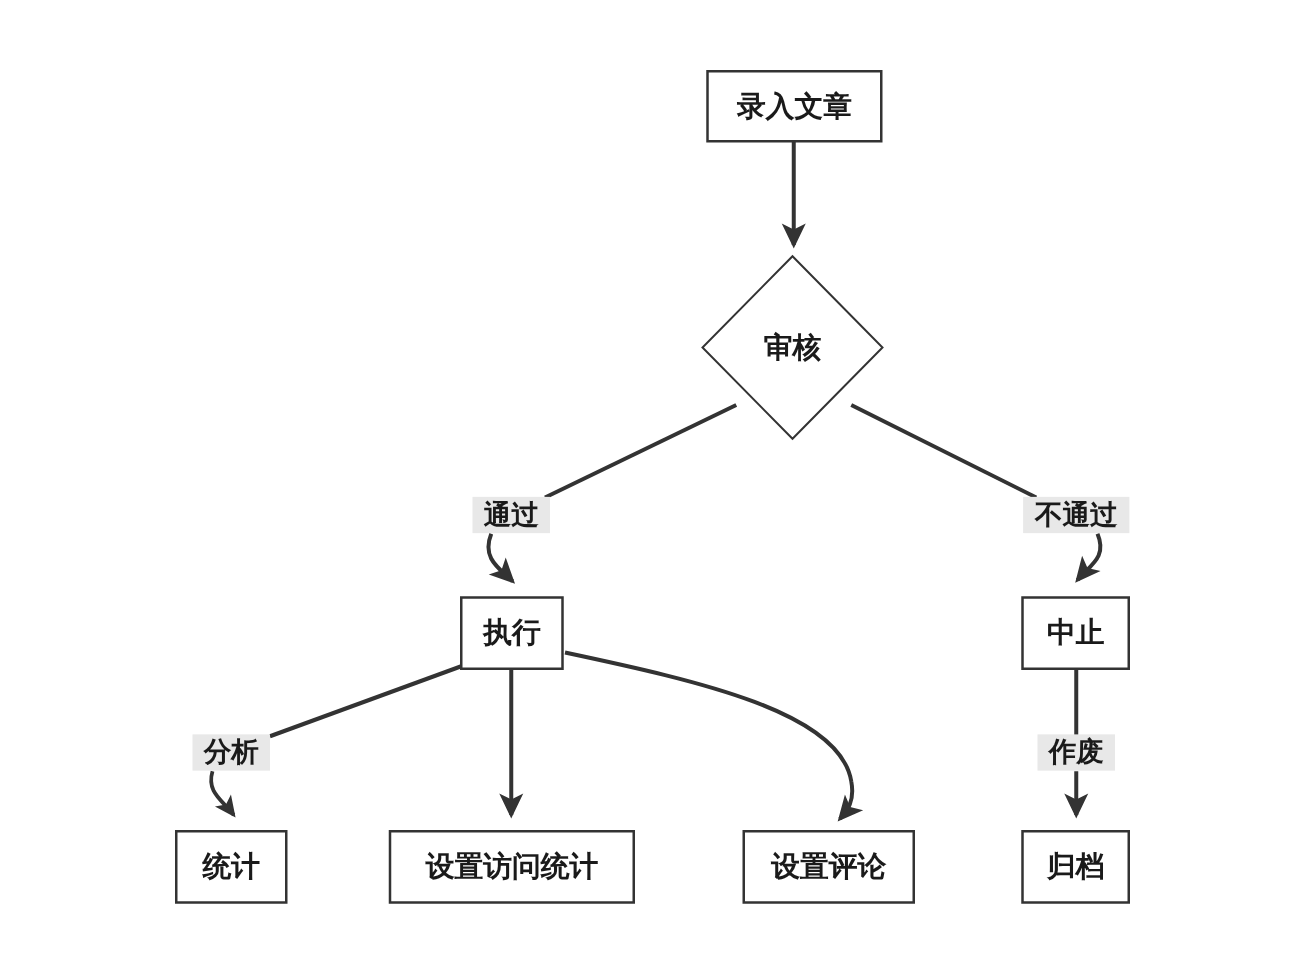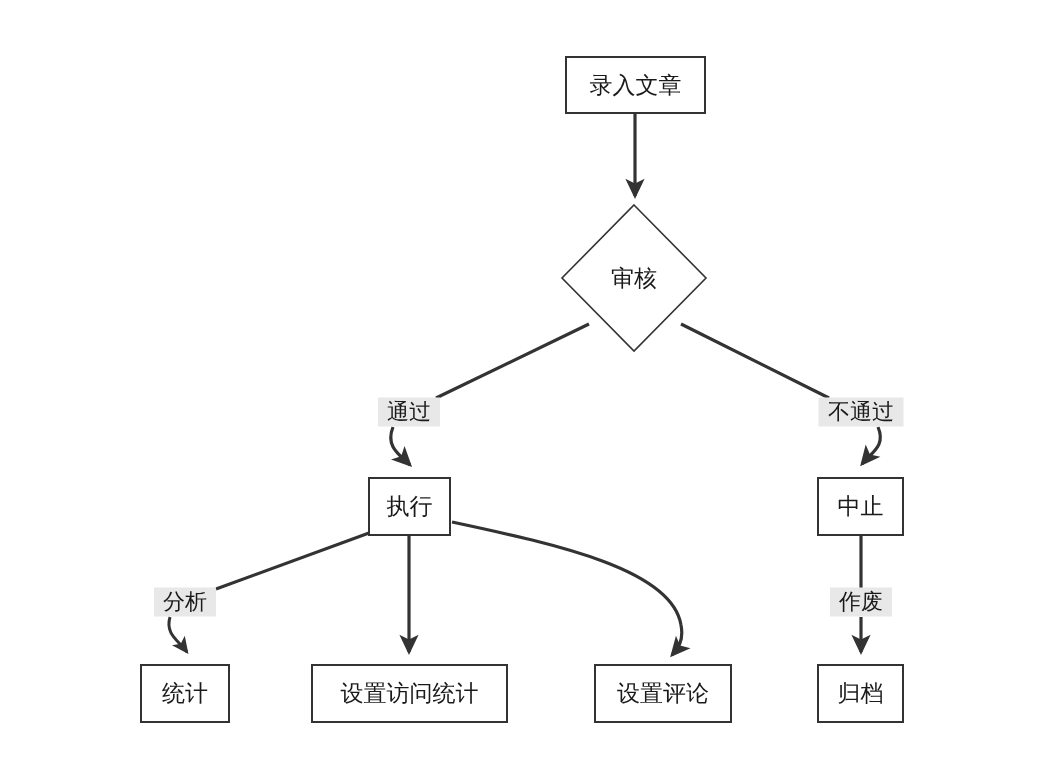--- a/index.html
+++ b/index.html
@@ -10,20 +10,21 @@
   }
   body {
     font-family: "DejaVu Sans", "Liberation Sans", sans-serif;
   }
   #canvas-wrap {
     position: relative;
     width: 1046px;
     height: 781px;
     background: #ffffff;
     overflow: hidden;
+    font-weight: bold;
   }
   svg#flow {
     position: absolute;
     left: 0;
     top: 0;
     width: 1046px;
     height: 781px;
     display: block;
   }
   .node-box {

